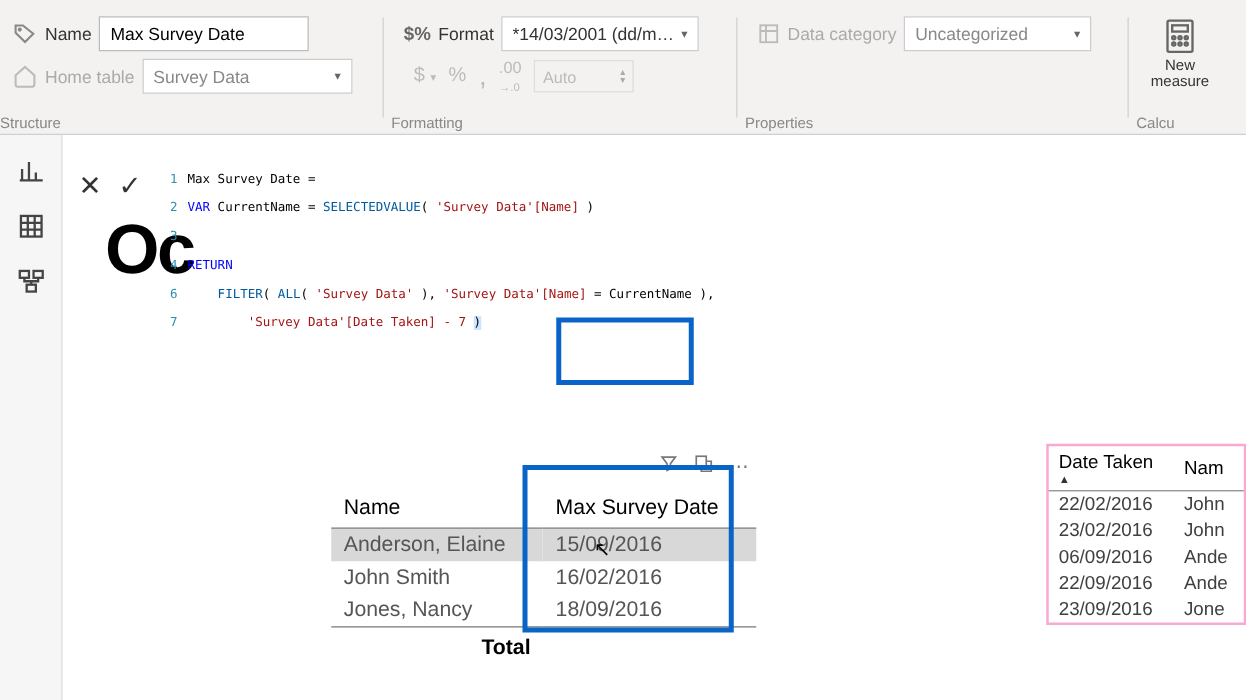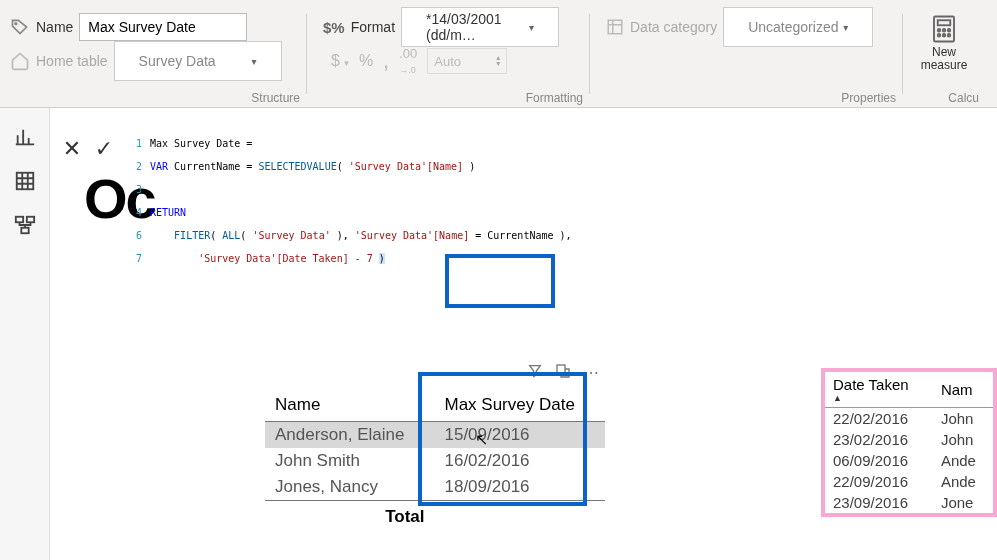--- a/index.html
+++ b/index.html
@@ -1,26 +1,26 @@
 <!DOCTYPE html>
 <html><head>
 <meta charset="utf-8">
 <style>
   * { box-sizing: border-box; margin: 0; padding: 0; }
   body { font-family: "Segoe UI", Arial, sans-serif; background: #fff; width: 997px; height: 560px; overflow: hidden; position: relative; }
   
   .ribbon { height: 108px; background: #f3f2f0; border-bottom: 1px solid #d0d0d0; display: flex; position: relative; padding-top: 10px; }
   .ribbon-group { display: flex; flex-direction: column; padding: 0 10px; height: 100%; position: relative; }
   .ribbon-group .group-row { display: flex; align-items: center; gap: 6px; height: 34px; }
-  .ribbon-group .group-label { position: absolute; bottom: 2px; left: 0; right: 0; text-align: right; font-size: 12px; color: #888; }
+  .ribbon-group .group-label { position: absolute; bottom: 2px; left: 0; right: 0; text-align: left; font-size: 12px; color: #888; }
   .ribbon .icon { color: #666; display: inline-flex; align-items: center; justify-content: center; }
   .ribbon-label { font-size: 14px; color: #333; }
   .ribbon-label.disabled { color: #aaa; }
   .textbox { background: #fff; border: 1px solid #bbb; height: 28px; padding: 0 8px; font-size: 14px; display: flex; align-items: center; }
-  .dropdown { background: #fff; border: 1px solid #ccc; height: 40px; padding: 0 24px; font-size: 14px; color: #888; display: flex; align-items: center; gap: 4px; justify-content: space-between; }
+  .dropdown { background: #fff; border: 1px solid #ccc; height: 28px; padding: 0 8px; font-size: 14px; color: #888; display: flex; align-items: center; gap: 4px; justify-content: space-between; }
   .chev { font-size: 10px; color: #666; }
   .divider { width: 1px; background: #d0d0d0; margin: 4px 6px; height: 80px; }
   .ribbon-btn-stack { display: flex; flex-direction: column; align-items: center; gap: 2px; padding: 4px 8px; cursor: pointer; }
   .ribbon-btn-stack .btn-text { font-size: 12px; color: #333; text-align: center; line-height: 1.1; }
   .fmt-row { display: flex; align-items: center; gap: 10px; height: 34px; padding-left: 8px; }
   .fmt-item { color: #bbb; font-size: 16px; }
   .auto-box { border: 1px solid #ddd; height: 26px; width: 80px; padding: 0 6px; display: flex; align-items: center; justify-content: space-between; color: #bbb; font-size: 13px; gap: 32px; }
   .spin { display: flex; flex-direction: column; line-height: 6px; font-size: 8px; color: #aaa; }
   
   .workspace { position: absolute; top: 108px; left: 0; right: 0; bottom: 0; }
@@ -42,21 +42,21 @@
   .highlight-box { border: 4px solid #0a64c8; position: absolute; }
   
   .tablevis { position: absolute; left: 265px; top: 255px; width: 340px; }
   .tablevis-toolbar { display: flex; gap: 12px; justify-content: flex-end; padding: 0 6px 6px 0; color: #777; font-size: 16px; }
   .tablevis table { border-collapse: collapse; width: 100%; }
   .tablevis th { text-align: left; font-weight: 400; font-size: 17px; padding: 6px 10px; border-bottom: 1px solid #777; }
   .tablevis td { font-size: 17px; padding: 3px 10px; color: #555; }
   .tablevis .total td { font-weight: 700; border-top: 1px solid #777; padding-top: 6px; color: #000; text-align: right; }
   .tablevis tr.sel td { background: #d8d8d8; }
   
-  .tablevis2 { position: absolute; right: 0; top: 260px; width: 176px; border: 4px solid #f9a8d4; }
+  .tablevis2 { position: absolute; right: 0; top: 247px; width: 160px; border: 2px solid #f9a8d4; }
   .tablevis2 th { text-align: left; font-weight: 400; font-size: 15px; padding: 4px 8px; border-bottom: 1px solid #999; position: relative; }
   .tablevis2 th .sort { display: block; font-size: 9px; color: #333; }
   .tablevis2 td { font-size: 15px; padding: 2px 8px; color: #404040; }
   .tablevis2 table { border-collapse: collapse; width: 100%; }
   
   .cursor-icon { position: absolute; font-size: 16px; color: #000; pointer-events: none; }
 </style>
 </head>
 <body>
 

